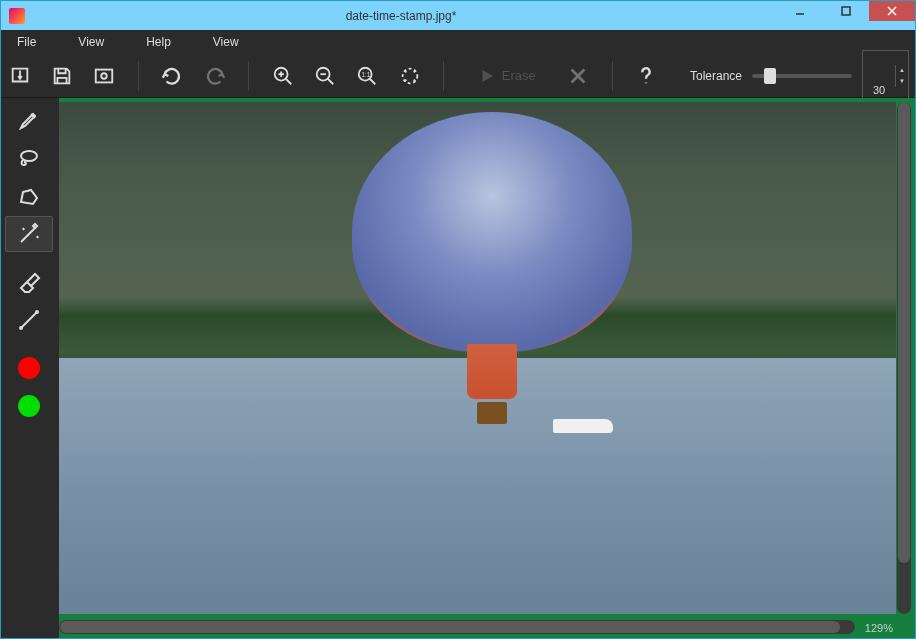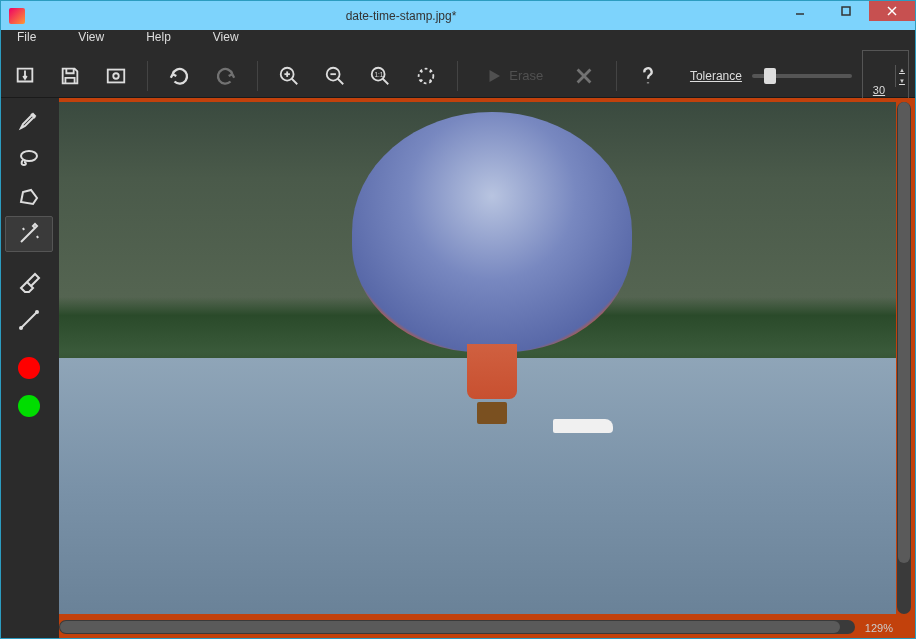--- a/index.html
+++ b/index.html
@@ -6,43 +6,43 @@
 body { font-family: "Segoe UI", Arial, sans-serif; font-size: 13px; background: #2cbde0; width: 916px; height: 639px; overflow: hidden; }
 .window { width: 916px; height: 639px; display: flex; flex-direction: column; border: 1px solid #2c9cc0; }
 .titlebar { height: 29px; background: #7dd3fc; display: flex; align-items: center; position: relative; }
 .titlebar-icon { width: 16px; height: 16px; margin-left: 8px; background: linear-gradient(135deg,#e06,#f93); border-radius: 2px; }
 .titlebar-title { flex: 1; text-align: center; color: #333; font-size: 12px; }
 .titlebar-btns { display: flex; height: 20px; margin-top: -9px; }
 .titlebar-btn { width: 46px; height: 20px; display: flex; align-items: center; justify-content: center; color: #333; font-family: Arial; }
 .titlebar-btn.close { background: #c75050; color: #fff; width: 46px; height: 20px; }
 .titlebar-btn svg { width: 10px; height: 10px; }
 .app-body { flex: 1; background: #2b2b2b; display: flex; flex-direction: column; }
-.menubar { height: 24px; background: #2b2b2b; display: flex; align-items: flex-start; padding-left: 16px; gap: 42px; }
+.menubar { height: 24px; background: #2b2b2b; display: flex; align-items: center; padding-left: 16px; gap: 42px; }
 .menu-item { color: #ddd; font-size: 12px; cursor: pointer; }
-.toolbar { height: 44px; background: #2b2b2b; display: flex; align-items: center; padding: 0 6px; gap: 10px; border-bottom: 1px solid #1a1a1a; text-align: center; }
+.toolbar { height: 44px; background: #2b2b2b; display: flex; align-items: center; padding: 0 6px; gap: 17px; border-bottom: 1px solid #1a1a1a; text-align: center; }
 .tool-btn { width: 40px; height: 36px; display: flex; align-items: center; justify-content: center; border-radius: 2px; cursor: pointer; color: #ddd; border: 1px solid transparent; }
 .tool-btn.disabled { opacity: 0.4; }
 .tool-btn svg { width: 22px; height: 22px; }
 .sep { width: 1px; height: 30px; background: #444; margin: 0 4px; }
 .erase-btn { width: auto; padding: 0 12px; gap: 6px; color: #888; }
 .erase-btn svg { width: 18px; height: 18px; fill: #888; }
-.tolerance { display: flex; align-items: center; gap: 10px; margin-left: 14px; color: #ddd; font-size: 12px; text-decoration: underline; }
+.tolerance { display: flex; align-items: center; gap: 10px; margin-left: 14px; color: #ddd; font-size: 12px; }
 .slider { width: 100px; height: 4px; background: #555; position: relative; border-radius: 2px; }
 .slider-thumb { width: 12px; height: 16px; background: #ddd; position: absolute; top: -6px; left: 12px; border-radius: 2px; }
 .spinner { display: flex; align-items: center; border: 1px solid #555; }
 .spinner-val { width: 32px; height: 22px; display: flex; align-items: center; justify-content: center; color: #ddd; font-size: 11px; margin-top: 28px; }
 .spinner-btns { display: flex; flex-direction: column; border-left: 1px solid #555; }
 .spinner-btns div { width: 12px; height: 11px; display: flex; align-items: center; justify-content: center; font-size: 6px; color: #ccc; cursor: pointer; }
 .content { flex: 1; display: flex; }
 .sidebar { width: 58px; background: #2b2b2b; display: flex; flex-direction: column; padding: 4px; gap: 2px; }
 .side-btn { width: 48px; height: 36px; display: flex; align-items: center; justify-content: center; border-radius: 2px; cursor: pointer; color: #ddd; border: 1px solid transparent; }
 .side-btn.active { background: #3a3a3a; border: 1px solid #555; }
 .side-btn svg { width: 24px; height: 24px; }
 .circ { width: 22px; height: 22px; border-radius: 50%; }
-.canvas-area { flex: 1; background: #c2410c; display: flex; flex-direction: column; padding: 4px 1px 4px 0; position: relative; }
+.canvas-area { flex: 1; background: #15803d; display: flex; flex-direction: column; padding: 4px 1px 4px 0; position: relative; }
 .canvas-viewport { flex: 1; background: #555; position: relative; overflow: hidden; margin-right: 18px; margin-bottom: 20px; }
 .canvas-img { width: 100%; height: 100%; position: relative; }
 .sky { position: absolute; top: 0; left: 0; right: 0; height: 50%; background: linear-gradient(180deg, #3a4a3f 0%, #4a5a4a 30%, #5a6a55 100%); }
 .lake { position: absolute; bottom: 0; left: 0; right: 0; height: 50%; background: linear-gradient(180deg, #8fa5b8 0%, #7a92a8 50%, #6a8298 100%); }
 .trees { position: absolute; top: 38%; left: 0; right: 0; height: 18%; background: linear-gradient(180deg, transparent 0%, #2a4a2a 20%, #3a5a3a 60%, #2a4020 100%); }
 .balloon { position: absolute; left: 35%; top: 2%; width: 280px; height: 330px; }
 .balloon-top { width: 280px; height: 240px; border-radius: 50% 50% 45% 45%; background: radial-gradient(circle at 50% 35%, #b8c4e0 0%, #7888c0 40%, #5868a8 75%, #c85838 78%, #d06040 100%); position: relative; }
 .balloon-bot { width: 50px; height: 55px; background: linear-gradient(180deg,#d06040,#c85030); margin: -8px auto 0; border-radius: 0 0 8px 8px; position: relative; }
 .basket { width: 30px; height: 22px; background: #7a5020; margin: 3px auto 0; border-radius: 2px; }
 .boat { position: absolute; left: 59%; top: 62%; width: 60px; height: 14px; background: #f0f0f0; border-radius: 2px 8px 4px 2px; }

